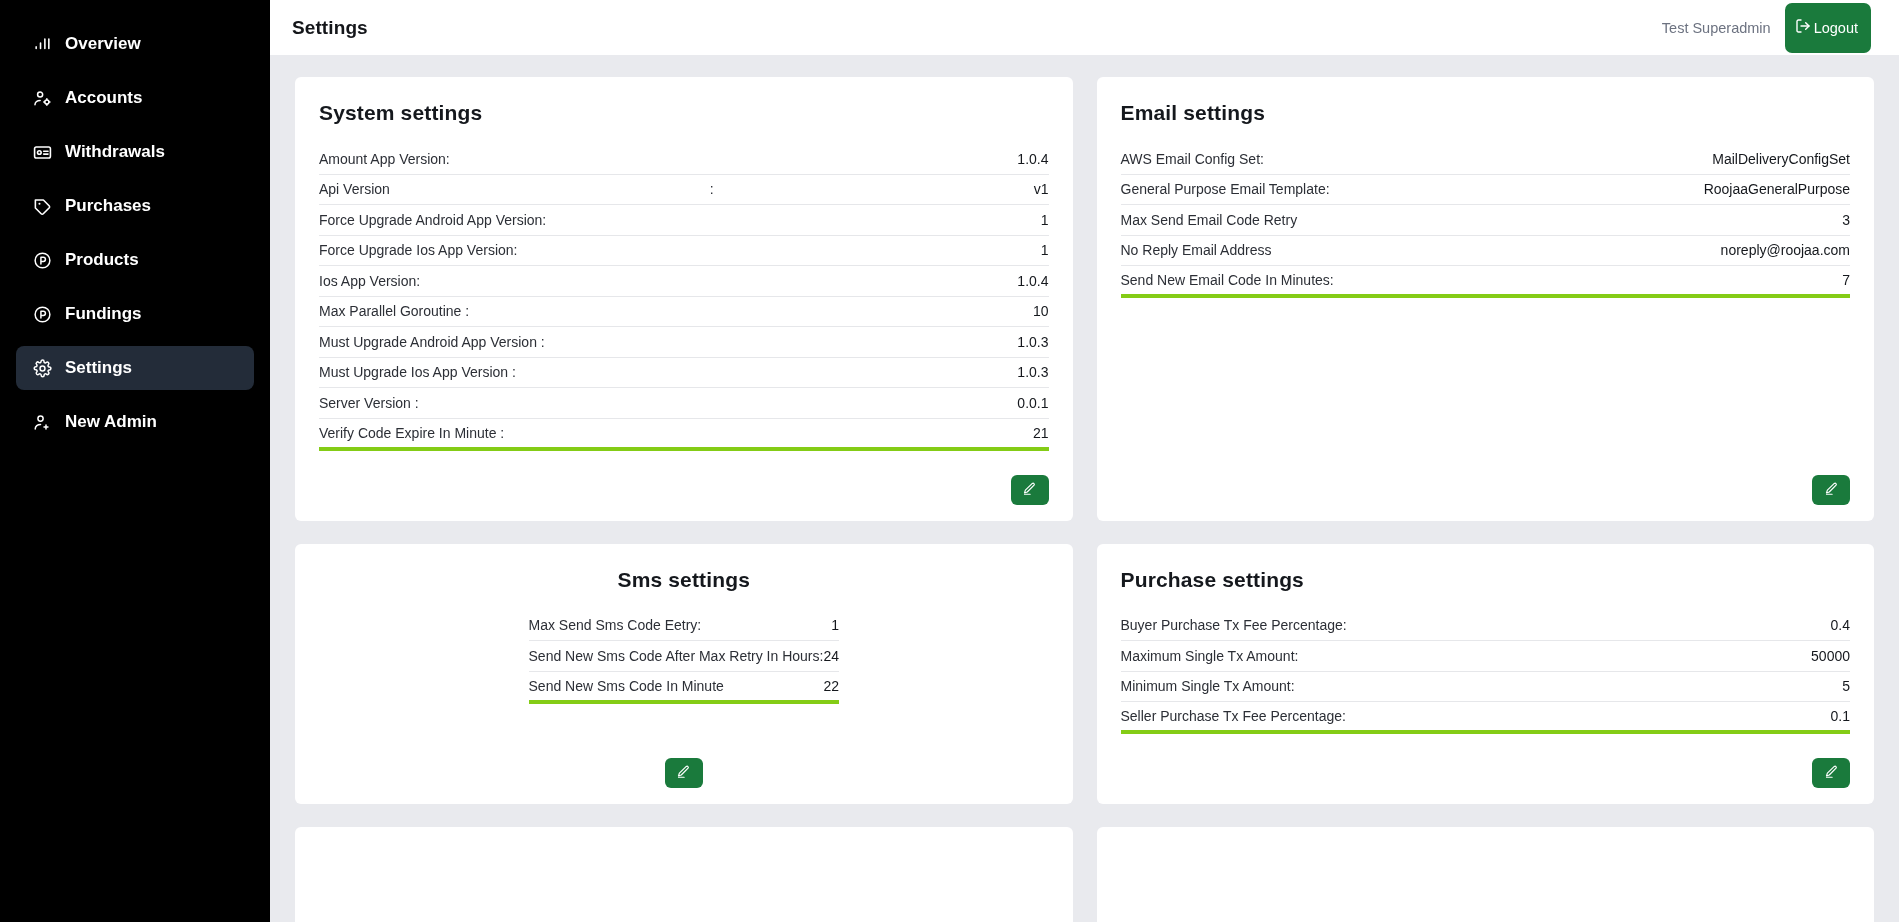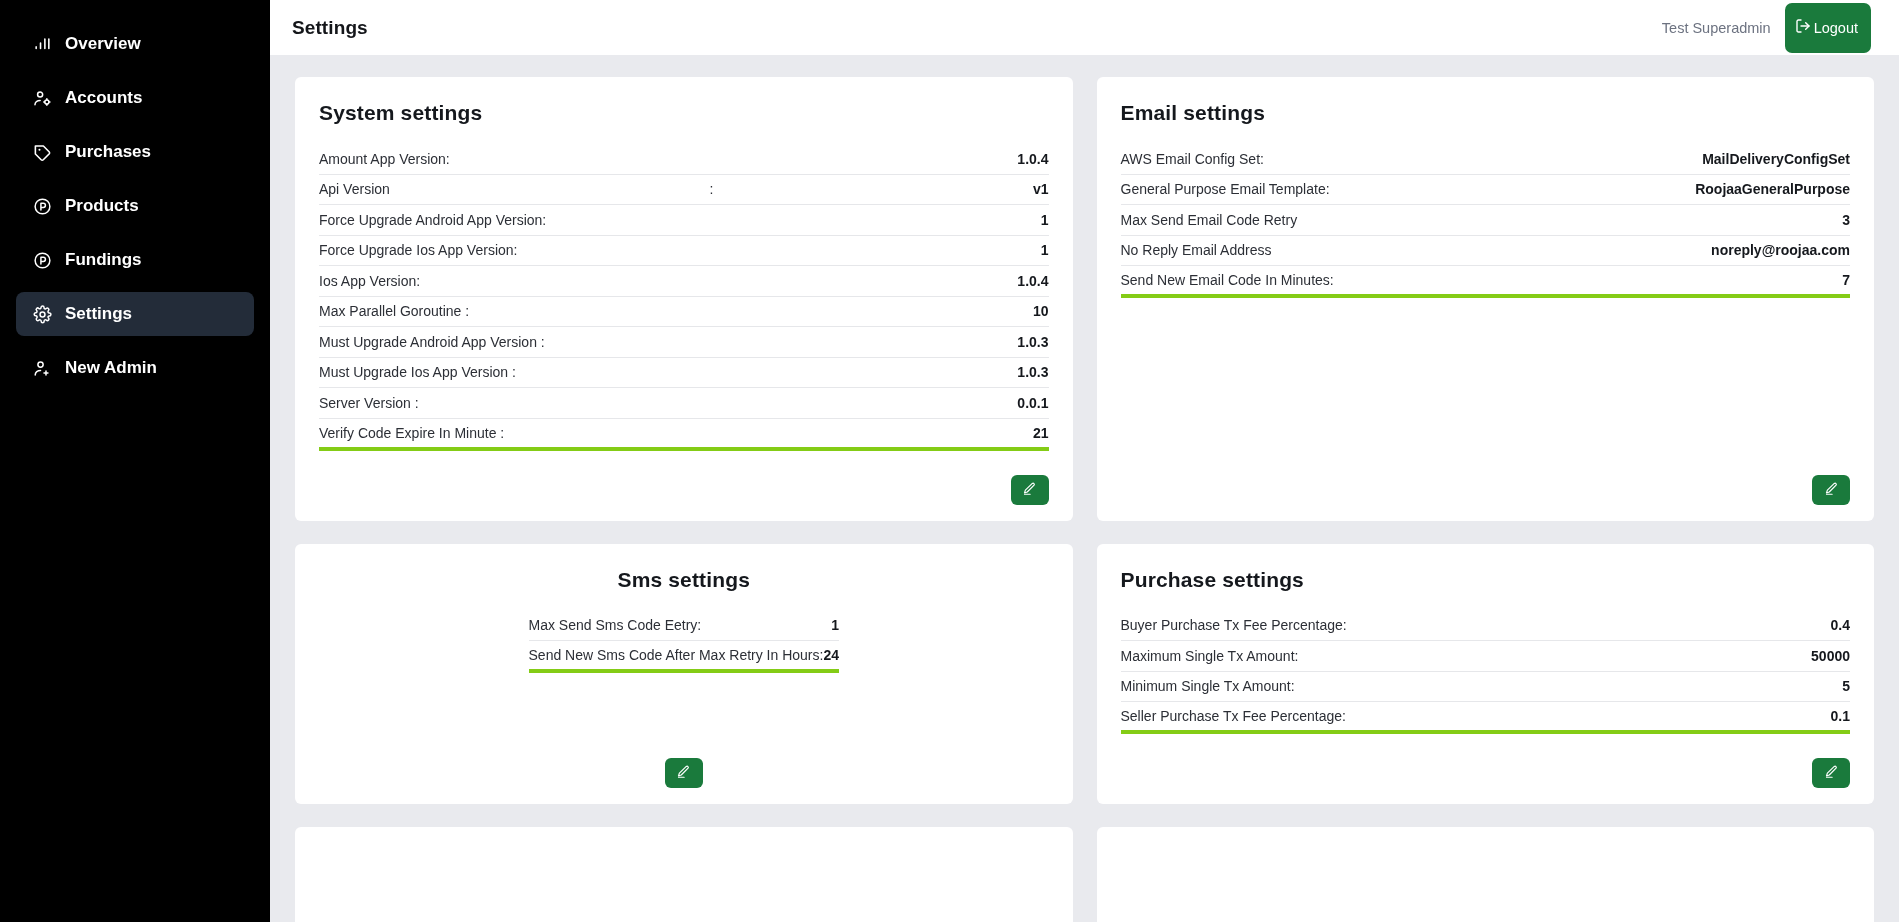--- a/index.html
+++ b/index.html
@@ -80,21 +80,21 @@
   .row {
     display: flex; align-items: center;
     min-height: 30.5px;
     padding: 6px 0;
     border-bottom: 1px solid #e6e7ea;
     font-size: 14px;
   }
   .row:last-child { border-bottom: 4px solid #84cc16; }
   .row-label { color: #2c2f36; white-space: nowrap; }
   .row-mid { flex: 1; text-align: center; color: #2c2f36; }
-  .row-value { color: #15181d; font-weight: bold; text-align: right; white-space: nowrap; }
+  .row-value { color: #15181d; font-weight: normal; text-align: right; white-space: nowrap; }
   .spacer { flex: 1; min-height: 6px; }
   .card-actions { display: flex; justify-content: flex-end; margin-top: 18px; }
   .edit-btn {
     width: 38px; height: 30px;
     background: #1a7a3c; border: none; border-radius: 6px;
     display: inline-flex; align-items: center; justify-content: center;
     cursor: pointer;
   }
   .edit-btn svg { width: 15px; height: 15px; }
 
@@ -128,20 +128,31 @@
             <circle cx="9" cy="7" r="3.2"></circle>
             <path d="M2.5 20c0-3.4 2.9-5.6 6.5-5.6"></path>
             <circle cx="17.5" cy="16.5" r="2.6"></circle>
             <line x1="17.5" y1="12.4" x2="17.5" y2="13.6"></line>
             <line x1="17.5" y1="19.4" x2="17.5" y2="20.6"></line>
             <line x1="13.6" y1="16.5" x2="14.8" y2="16.5"></line>
             <line x1="20.2" y1="16.5" x2="21.4" y2="16.5"></line>
           </svg>
         </span>
         <span>Accounts</span>
+      </div>
+      <div class="nav-item">
+        <span class="nav-ico">
+          <svg viewBox="0 0 24 24" fill="none" stroke="#fff" stroke-width="2" stroke-linecap="round" stroke-linejoin="round">
+            <rect x="2" y="5" width="20" height="14" rx="2.2"></rect>
+            <circle cx="8" cy="12" r="2.3"></circle>
+            <line x1="13.5" y1="10.5" x2="19" y2="10.5"></line>
+            <line x1="13.5" y1="14" x2="19" y2="14"></line>
+          </svg>
+        </span>
+        <span>Withdrawals</span>
       </div>
       <div class="nav-item">
         <span class="nav-ico">
           <svg viewBox="0 0 24 24" fill="none" stroke="#fff" stroke-width="2" stroke-linecap="round" stroke-linejoin="round">
             <path d="M20.6 13.6 13 21.2a1.9 1.9 0 0 1-2.7 0L3 13.9V3.8h10.1l7.5 7.5a1.9 1.9 0 0 1 0 2.3z"></path>
             <circle cx="8.2" cy="8.6" r="1.3" fill="#fff" stroke="none"></circle>
           </svg>
         </span>
         <span>Purchases</span>
       </div>
@@ -315,20 +326,25 @@
               <div class="row">
                 <span class="row-label">Max Send Sms Code Eetry:</span>
                 <span class="row-mid"></span>
                 <span class="row-value">1</span>
               </div>
               <div class="row">
                 <span class="row-label">Send New Sms Code After Max Retry In Hours:</span>
                 <span class="row-mid"></span>
                 <span class="row-value">24</span>
               </div>
+              <div class="row">
+                <span class="row-label">Send New Sms Code In Minute</span>
+                <span class="row-mid"></span>
+                <span class="row-value">22</span>
+              </div>
             </div>
             <div class="spacer"></div>
             <div class="card-actions">
               <button class="edit-btn">
                 <span><svg viewBox="0 0 24 24" fill="none" stroke="#ffffff" stroke-width="1.9" stroke-linecap="round" stroke-linejoin="round">
                     <path d="M16.5 3.9a2 2 0 0 1 2.8 2.8L8.4 17.6 4 19l1.4-4.4z"></path>
                     <line x1="4" y1="21.2" x2="13" y2="21.2"></line>
                   </svg></span>
               </button>
             </div>

